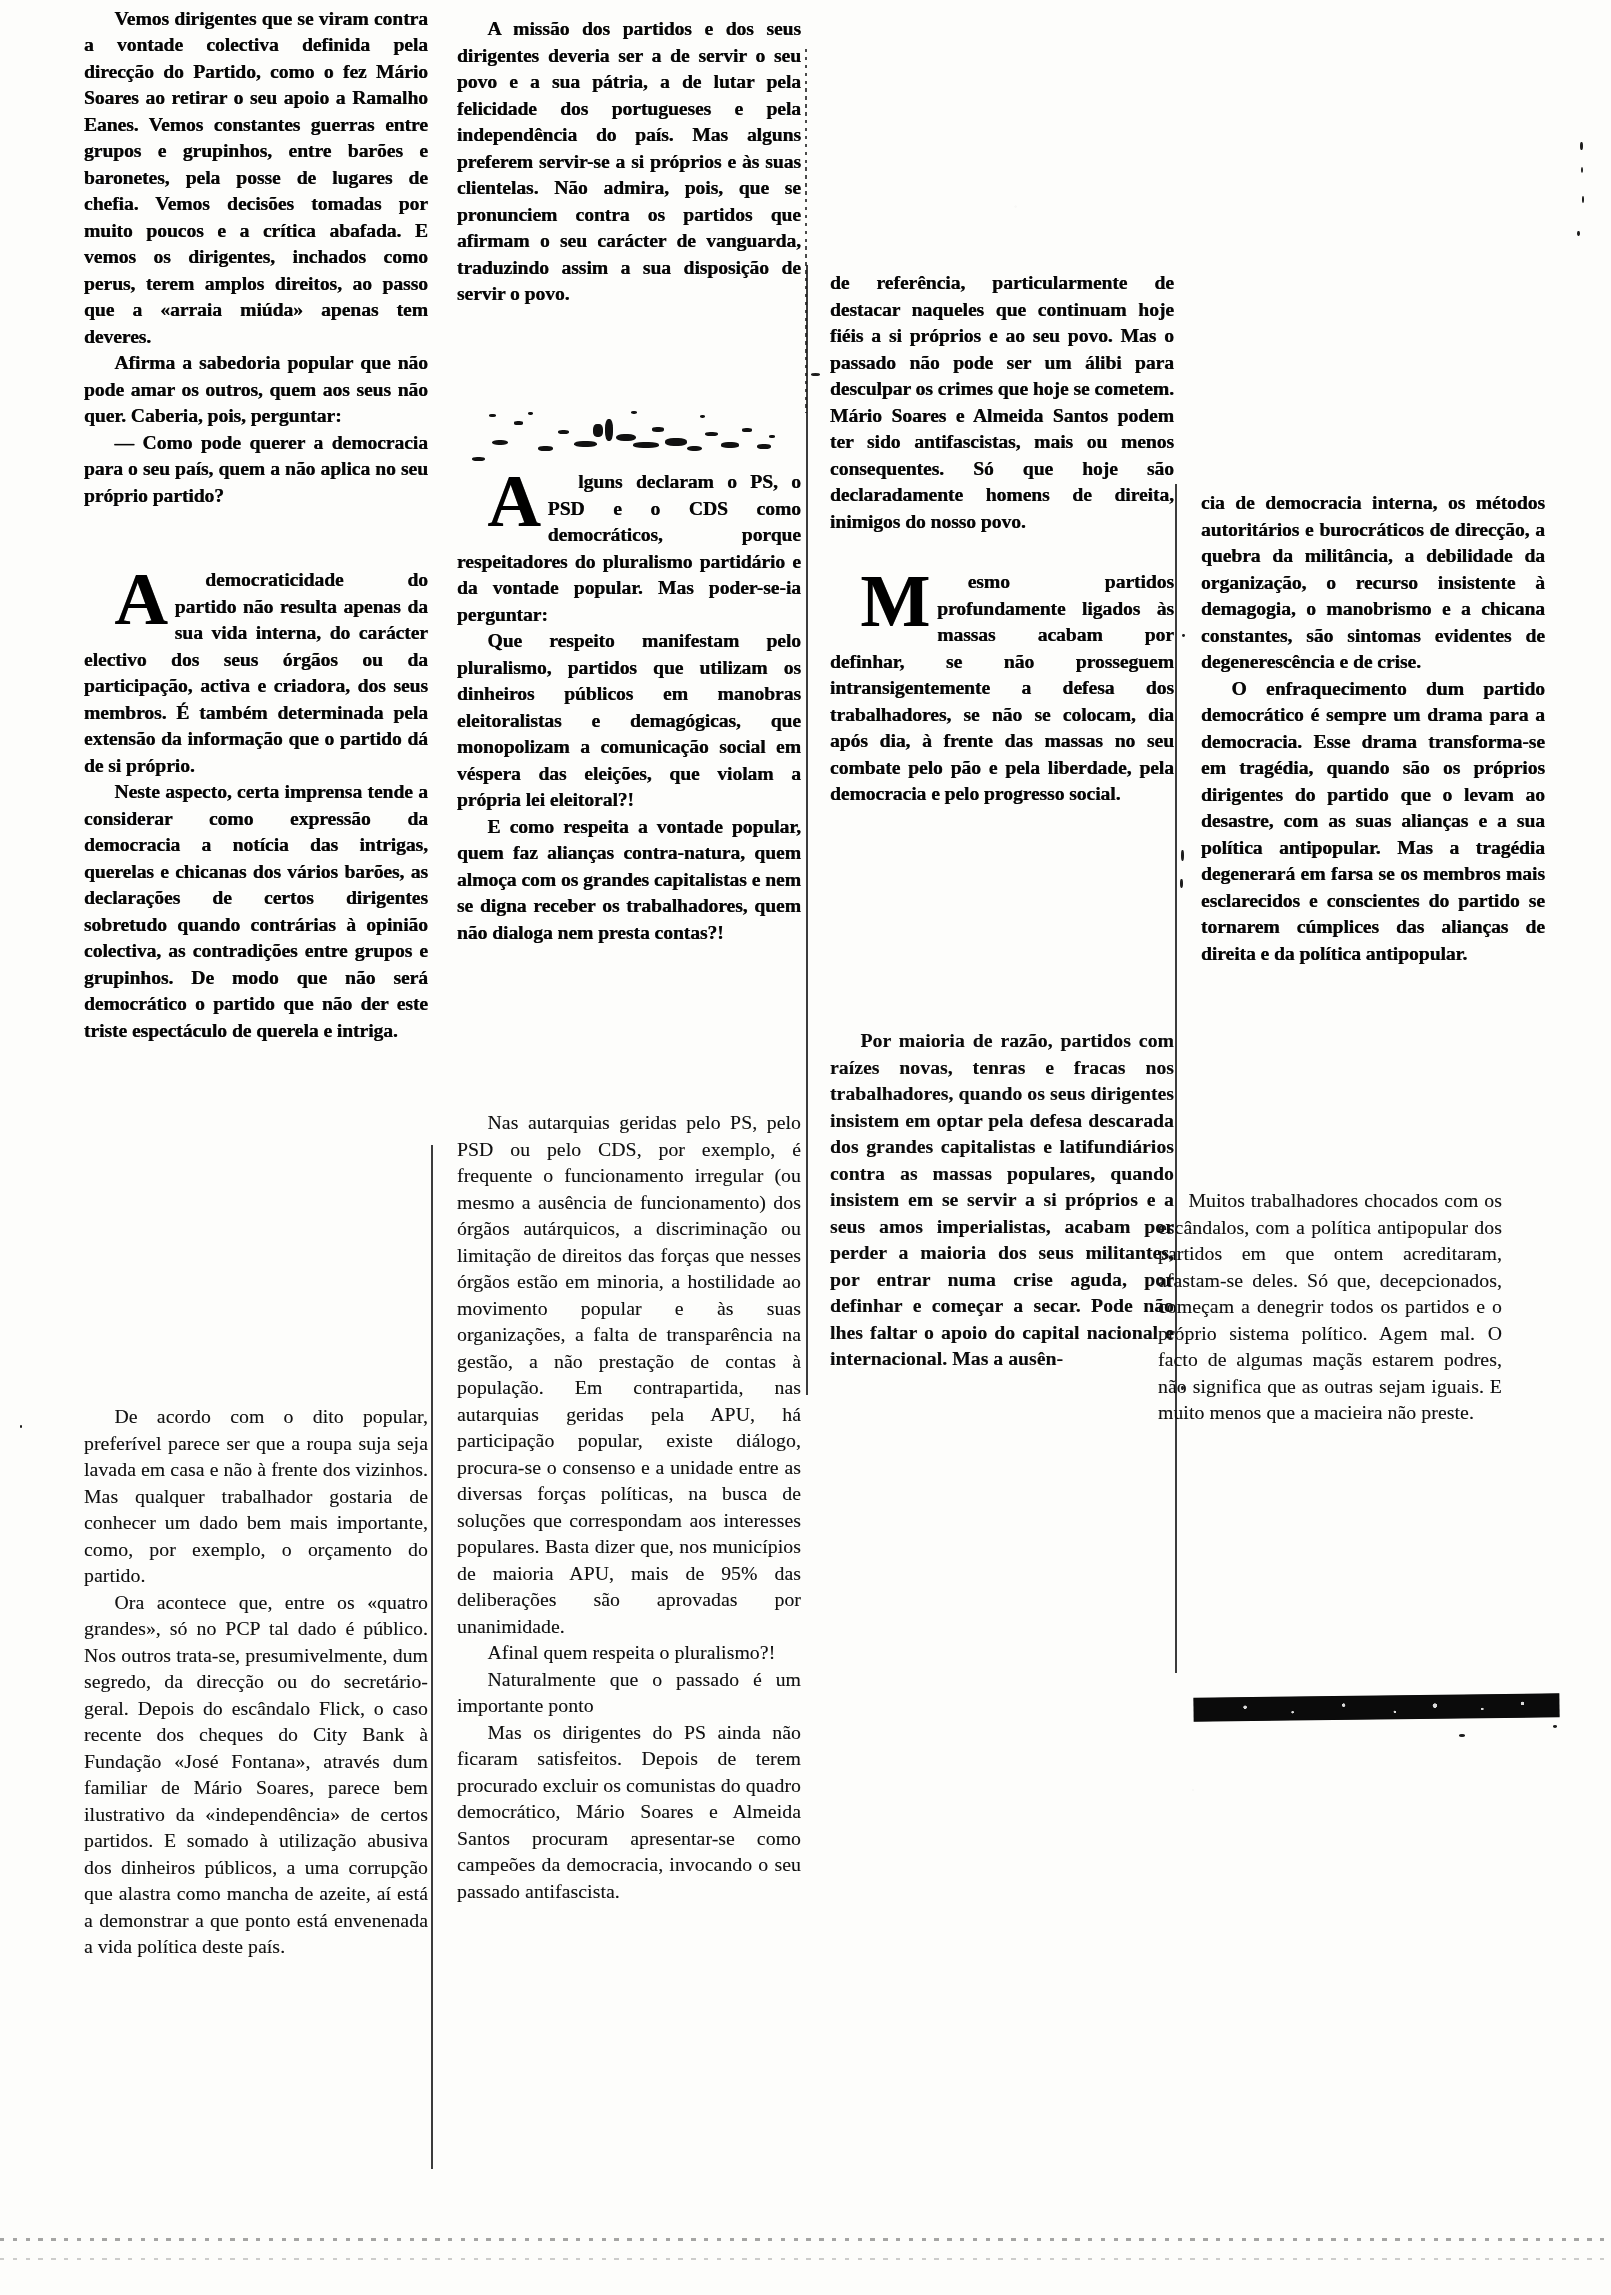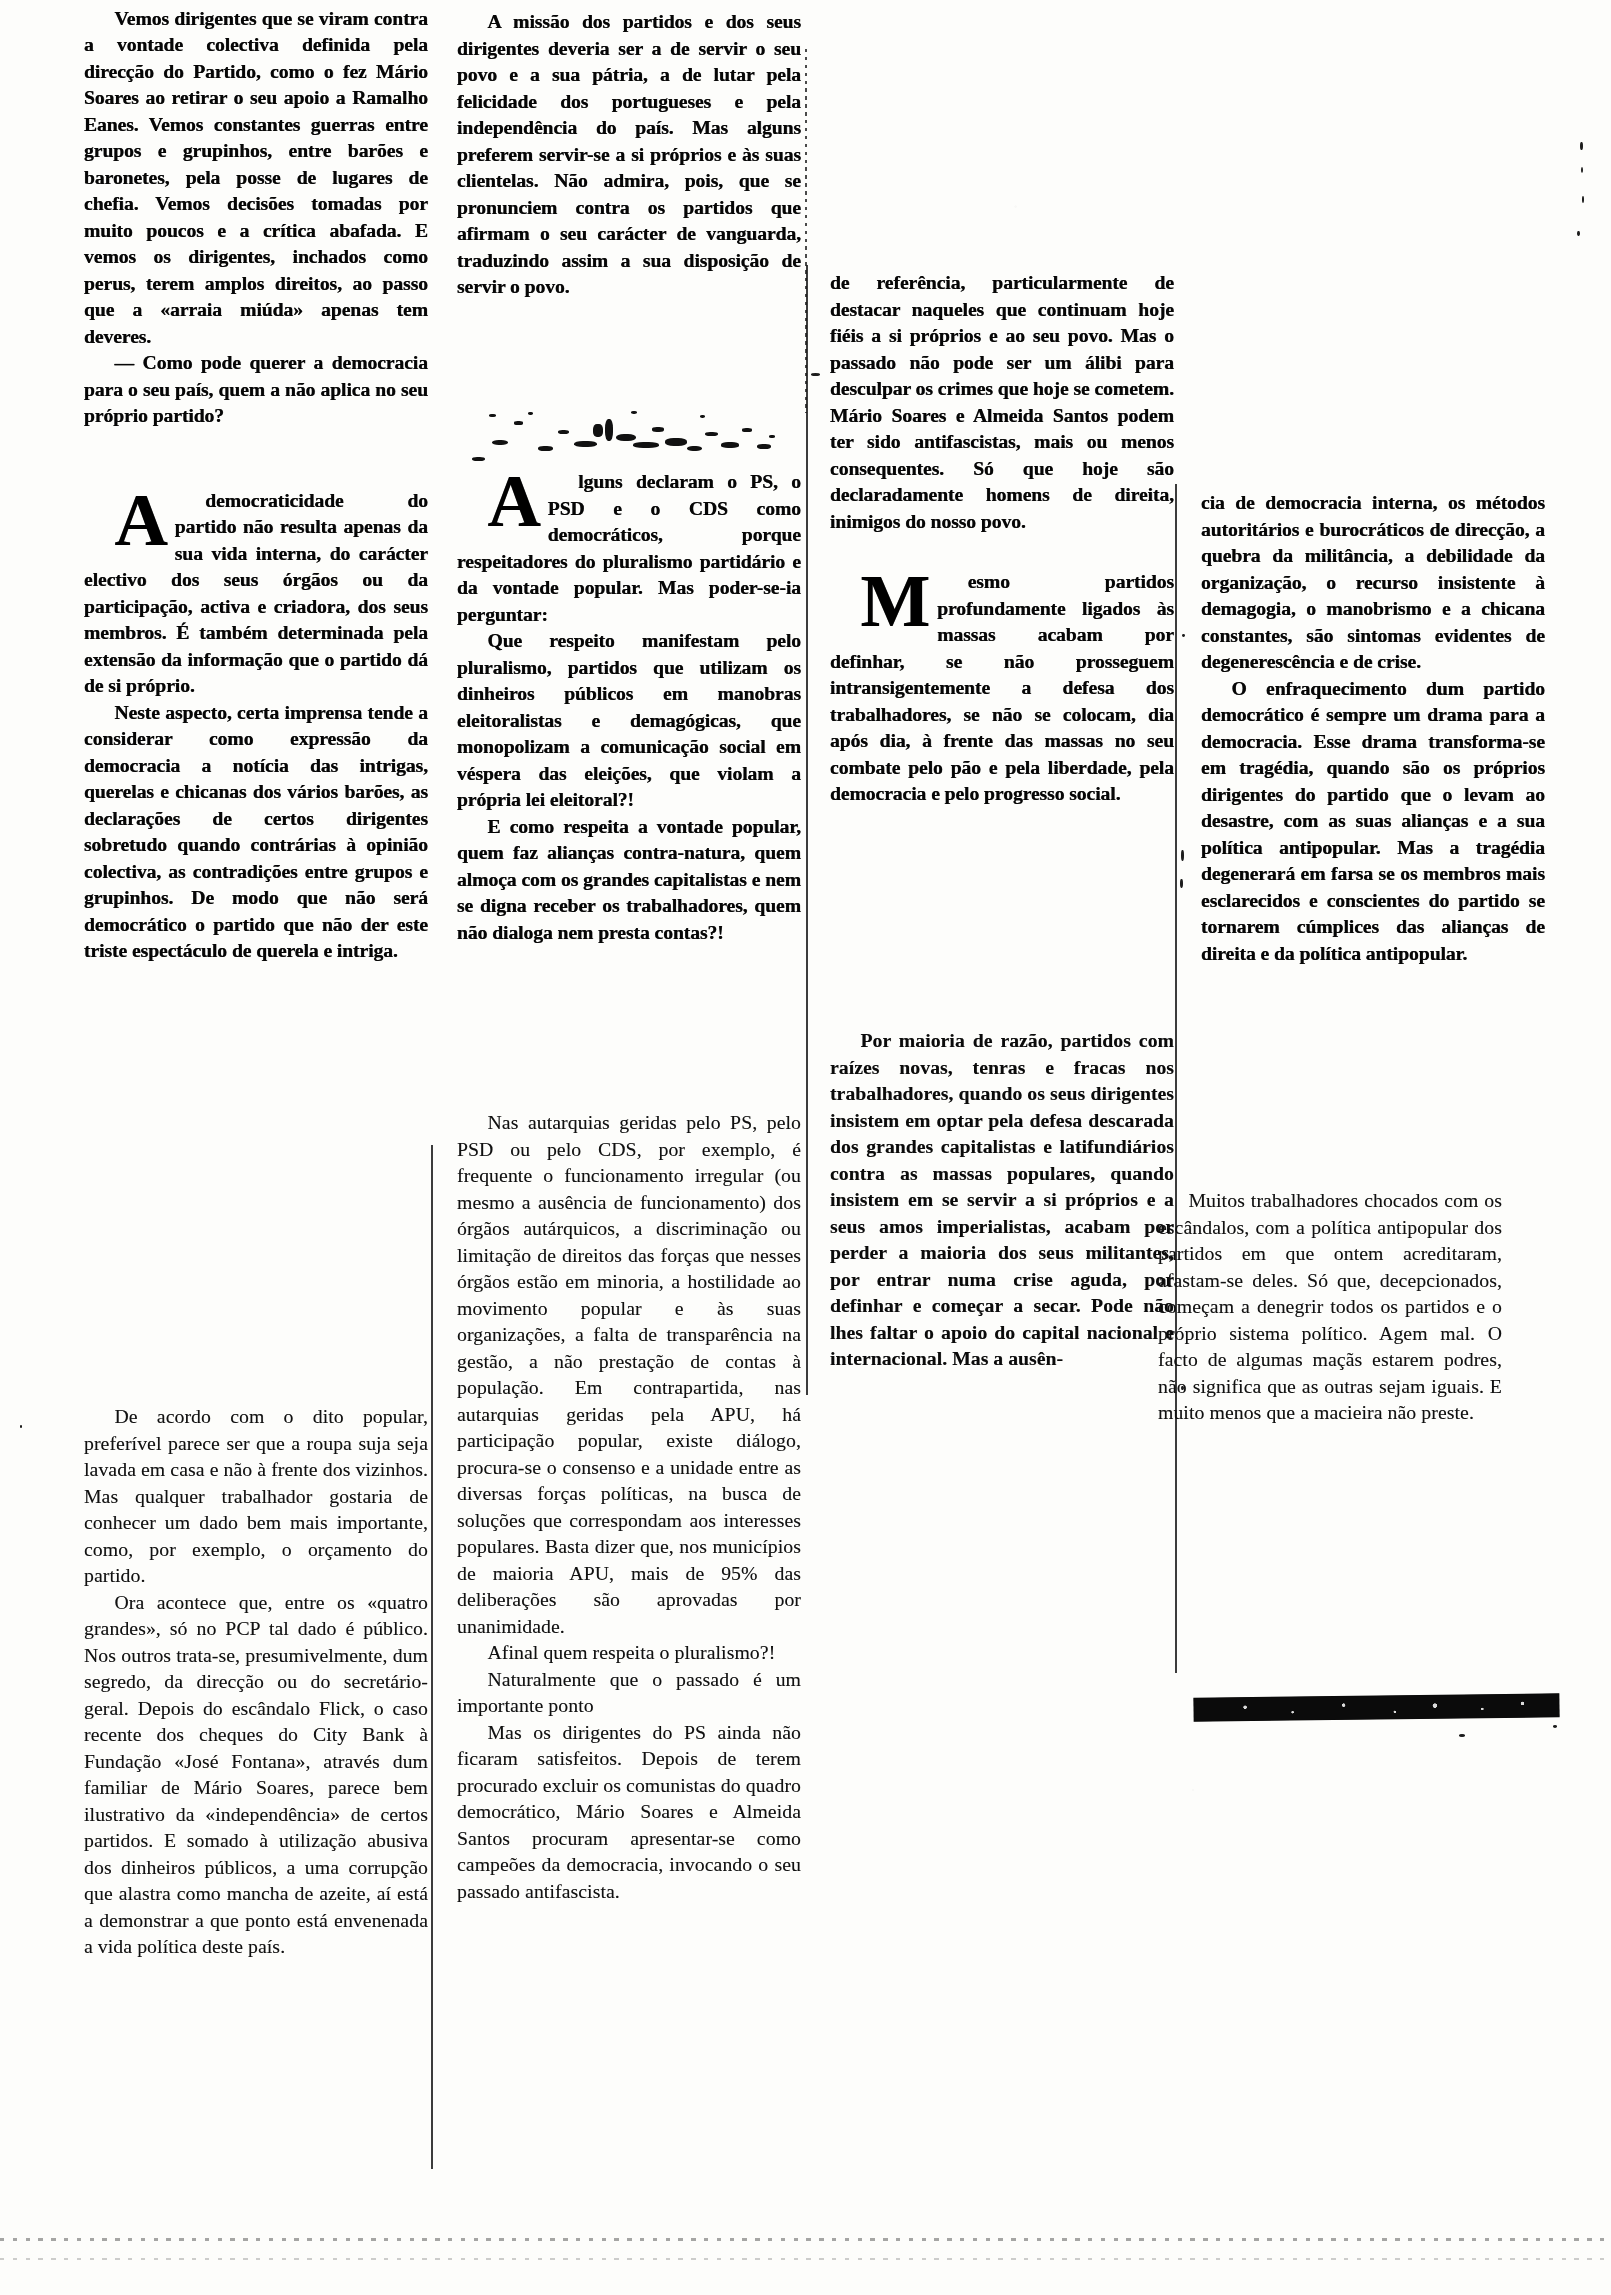--- a/index.html
+++ b/index.html
@@ -150,38 +150,39 @@
 
   <div class="rule" style="left:431px; top:1145px; height:1024px;"></div>
   <div class="rule dotted" style="left:805px; top:49px; height:364px;"></div>
   <div class="rule" style="left:806px; top:265px; height:1130px;"></div>
   <div class="rule" style="left:1175px; top:484px; height:1189px;"></div>
 
   <div class="col heavy" style="left:84px; top:4.9px; width:344px;">
     <div class="col-body">
 
       <p>Vemos dirigentes que se viram contra a vontade colectiva definida pela direcção do Partido, como o fez Mário Soares ao retirar o seu apoio a Ramalho Eanes. Vemos constantes guerras entre grupos e grupinhos, entre barões e baronetes, pela posse de lugares de chefia. Vemos decisões tomadas por muito poucos e a crítica abafada. E vemos os dirigentes, inchados como perus, terem amplos direitos, ao passo que a «arraia miúda» apenas tem deveres.</p>
+      <p>Afirma a sabedoria popular que não pode amar os outros, quem aos seus não quer. Caberia, pois, perguntar:</p>
       <p>— Como pode querer a democracia para o seu país, quem a não aplica no seu próprio partido?</p>
 
       <div style="height:58px;"></div>
 
       <p class="dropcap-para"><span class="dropcap">A</span><span> democraticidade do partido não resulta apenas da sua vida interna, do carácter electivo dos seus órgãos ou da participação, activa e criadora, dos seus membros. É também determinada pela extensão da informação que o partido dá de si próprio.</span></p>
 
       <p>Neste aspecto, certa imprensa tende a considerar como expressão da democracia a notícia das intrigas, querelas e chicanas dos vários barões, as declarações de certos dirigentes sobretudo quando contrárias à opinião colectiva, as contradições entre grupos e grupinhos. De modo que não será democrático o partido que não der este triste espectáculo de querela e intriga.</p>
     </div>
   </div>
 
   <div class="col light" style="left:84px; top:1403px; width:344px;">
     <div class="col-body">
       <p>De acordo com o dito popular, preferível parece ser que a roupa suja seja lavada em casa e não à frente dos vizinhos. Mas qualquer trabalhador gostaria de conhecer um dado bem mais importante, como, por exemplo, o orçamento do partido.</p>
       <p>Ora acontece que, entre os «quatro grandes», só no PCP tal dado é público. Nos outros trata-se, presumivelmente, dum segredo, da direcção ou do secretário-geral. Depois do escândalo Flick, o caso recente dos cheques do City Bank à Fundação «José Fontana», através dum familiar de Mário Soares, parece bem ilustrativo da «independência» de certos partidos. E somado à utilização abusiva dos dinheiros públicos, a uma corrupção que alastra como mancha de azeite, aí está a demonstrar a que ponto está envenenada a vida política deste país.</p>
     </div>
   </div>
 
-  <div class="col heavy" style="left:457px; top:8px; width:344px;">
+  <div class="col heavy" style="left:457px; top:15px; width:344px;">
     <div class="col-body">
       <p>A missão dos partidos e dos seus dirigentes deveria ser a de servir o seu povo e a sua pátria, a de lutar pela felicidade dos portugueses e pela independência do país. Mas alguns preferem servir-se a si próprios e às suas clientelas. Não admira, pois, que se pronunciem contra os partidos que afirmam o seu carácter de vanguarda, traduzindo assim a sua disposição de servir o povo.</p>
     </div>
   </div>
 
   <div class="smudge" style="left:469px; top:410px; width:314px; height:74px;">
     <div class="blob" style="left:2.9px;  top:47px;  width:12.8px; height:4.4px;"></div>
     <div class="blob" style="left:22.6px; top:29.5px;  width:16.7px; height:5.4px;"></div>
     <div class="blob" style="left:45px; top:10.8px;  width:8.8px; height:3.9px;"></div>
     <div class="blob" style="left:69px;top:36px;  width:14.7px; height:4.9px;"></div>

